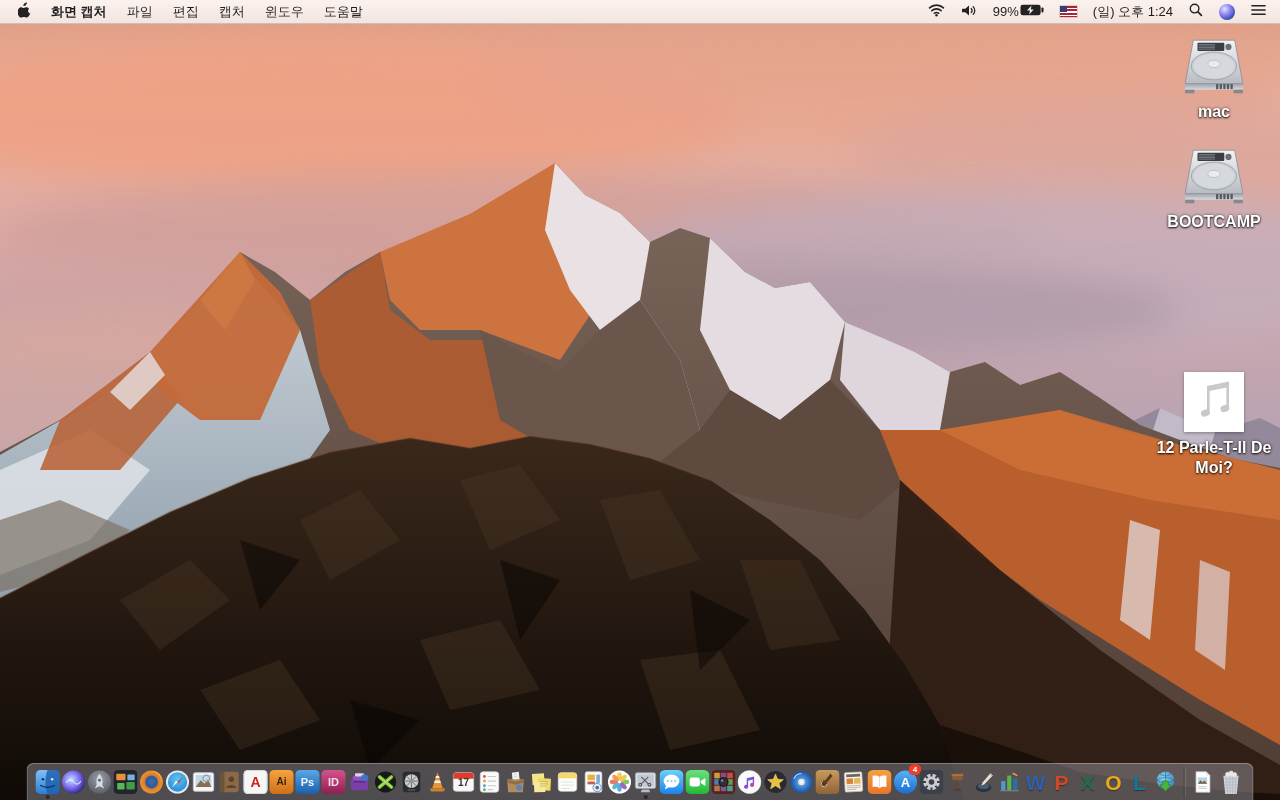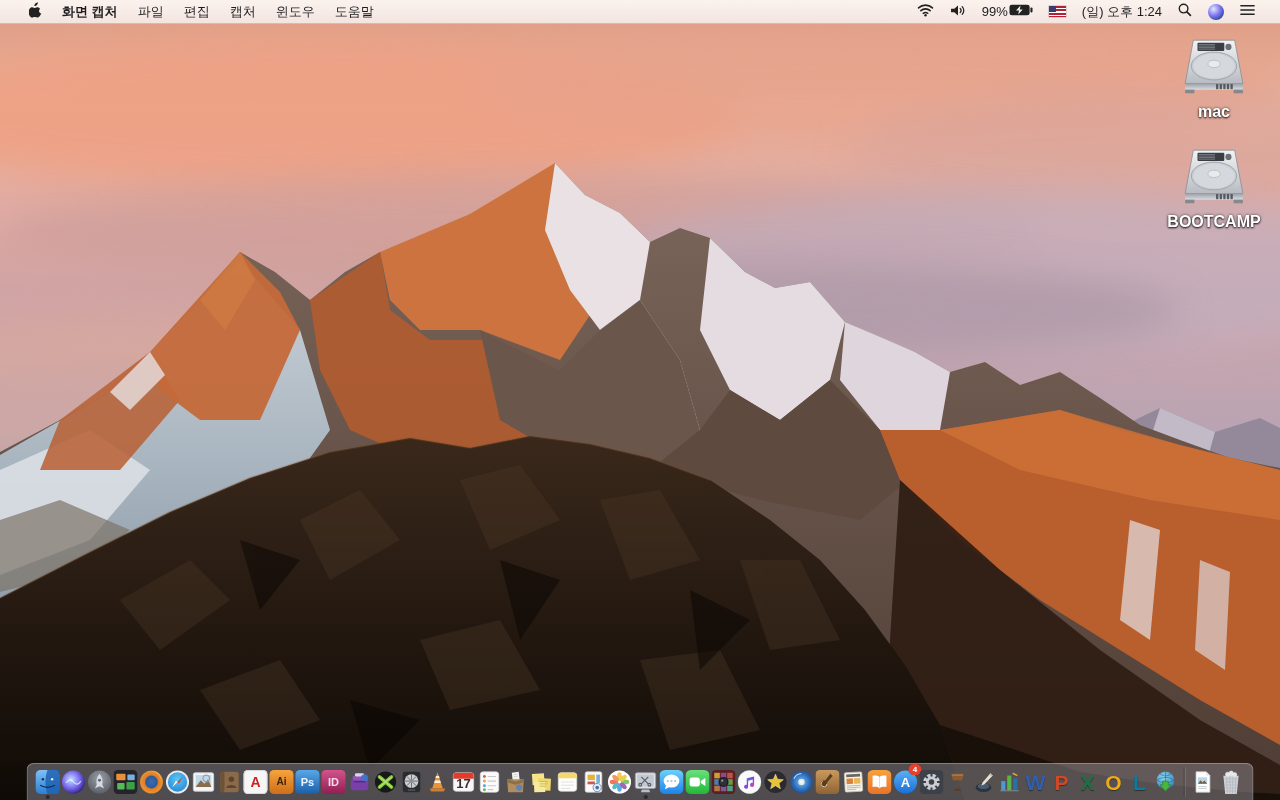--- a/index.html
+++ b/index.html
@@ -4,21 +4,21 @@
 <style>
   html,body{margin:0;padding:0;}
   body{width:1280px;height:800px;overflow:hidden;position:relative;
        font-family:"Liberation Sans",sans-serif;background:#222;}
 
   
   .wallpaper{position:absolute;inset:0;z-index:1;}
 
   
   .menubar{position:absolute;top:0;left:0;right:0;height:24px;z-index:40;
-    display:flex;align-items:center;padding:0 17px;box-sizing:border-box;
+    display:flex;align-items:center;padding:0 6px;box-sizing:border-box;
     background:linear-gradient(rgba(252,245,241,.97),rgba(243,233,229,.95));
     border-bottom:1px solid rgba(95,70,62,.30);
     font-size:13px;color:#1c1c1e;}
   .menu-left{display:flex;align-items:center;}
   .apple-wrap{padding:0 10px 0 12px;display:flex;align-items:center;}
   .menu-item{padding:2px 10px;white-space:nowrap;}
   .menu-item.app-name{font-weight:700;}
   .menu-right{margin-left:auto;display:flex;align-items:center;}
   .status-item{display:flex;align-items:center;padding:0 8px;gap:1px;white-space:nowrap;}
   .flag{width:17px;height:11px;position:relative;box-shadow:0 0 0 .5px rgba(0,0,0,.25);
@@ -46,21 +46,21 @@
   .dock-item{position:relative;width:26px;height:30px;display:flex;align-items:center;justify-content:center;cursor:pointer;}
   .dock-item .art{width:24px;height:24px;position:relative;}
   .dock-item .art svg{width:100%;height:100%;display:block;}
   .tile{width:100%;height:100%;border-radius:4.5px;box-sizing:border-box;}
   .glyph{position:absolute;left:50%;top:50%;transform:translate(-50%,-50%);
     font-weight:700;pointer-events:none;line-height:1;}
   .dock-item[data-icon="illustrator"] .glyph{color:#3a2208;font-size:10px;}
   .dock-item[data-icon="photoshop"]  .glyph{color:#eaf4ff;font-size:11px;}
   .dock-item[data-icon="indesign"]   .glyph{color:#f7dcea;font-size:11px;text-align:right;}
   .dock-item[data-icon="acrobat"]    .glyph{color:#d2201f;font-size:14px;}
-  .dock-item[data-icon="calendar"]   .glyph{color:#333;font-size:13px;top:16px;}
+  .dock-item[data-icon="calendar"]   .glyph{color:#333;font-size:10px;top:16px;}
   .dock-item[data-icon="app-store"]  .glyph{color:#fff;font-size:13px;}
   .dock-item[data-icon="word"]       .glyph{color:#2f5fb0;font-size:21px;text-shadow:0 1px 1px rgba(0,0,0,.4);}
   .dock-item[data-icon="powerpoint"] .glyph{color:#d24726;font-size:21px;text-shadow:0 1px 1px rgba(0,0,0,.4);}
   .dock-item[data-icon="excel"]      .glyph{color:#1e7145;font-size:21px;text-shadow:0 1px 1px rgba(0,0,0,.4);}
   .dock-item[data-icon="outlook"]    .glyph{color:#eba91c;font-size:21px;text-shadow:0 1px 1px rgba(0,0,0,.4);}
   .dock-item[data-icon="lync"]       .glyph{color:#0d7a9e;font-size:21px;text-shadow:0 1px 1px rgba(0,0,0,.4);}
   .dock-item[data-icon="trash"]{width:30px;}
   .dock-item[data-icon="trash"] .art{width:27px;height:28px;}
   .badge{position:absolute;top:-3px;right:-3px;min-width:11px;height:11px;border-radius:6px;
     background:#e8402a;color:#fff;font-size:8px;font-weight:700;line-height:11px;text-align:center;
@@ -313,20 +313,35 @@
             <rect x="41" y="44.5" width="2.2" height="5"></rect>
             <rect x="44.5" y="44.5" width="2.2" height="5"></rect>
             <rect x="48" y="44.5" width="2.2" height="5"></rect>
           </g>
           <rect x="4" y="50" width="9" height="3.5" fill="#85898f"></rect>
           <rect x="51" y="50" width="9" height="3.5" fill="#85898f"></rect>
         </svg>
       </div>
       <div class="desk-label">BOOTCAMP</div>
     </div>
+    <div class="desk-icon" style="top: 348px;">
+      <div class="desk-art audio-file">
+        <svg viewBox="0 0 60 60">
+          <rect width="60" height="60" fill="#ffffff"></rect>
+          <g fill="#c9c9c9">
+            <path d="M23 14 L45 9.5 L45 15 L23 19.5 Z"></path>
+            <rect x="23" y="16" width="2.6" height="24"></rect>
+            <rect x="42.4" y="11.5" width="2.6" height="24"></rect>
+            <ellipse cx="21.5" cy="41" rx="4.6" ry="3.4" transform="rotate(-18 21.5 41)"></ellipse>
+            <ellipse cx="40.9" cy="36.5" rx="4.6" ry="3.4" transform="rotate(-18 40.9 36.5)"></ellipse>
+          </g>
+        </svg>
+      </div>
+      <div class="desk-label">12 Parle-T-Il De Moi?</div>
+    </div>
   </div>
 
 <div class="dock" id="dock">
     <div class="dock-item" data-icon="finder">
       <div class="art">
         <svg viewBox="0 0 26 26">
           <defs>
             <linearGradient id="fA" x1="0" y1="0" x2="0" y2="1">
               <stop offset="0" stop-color="#7fc0f5"></stop>
               <stop offset="1" stop-color="#2a7fd4"></stop>

